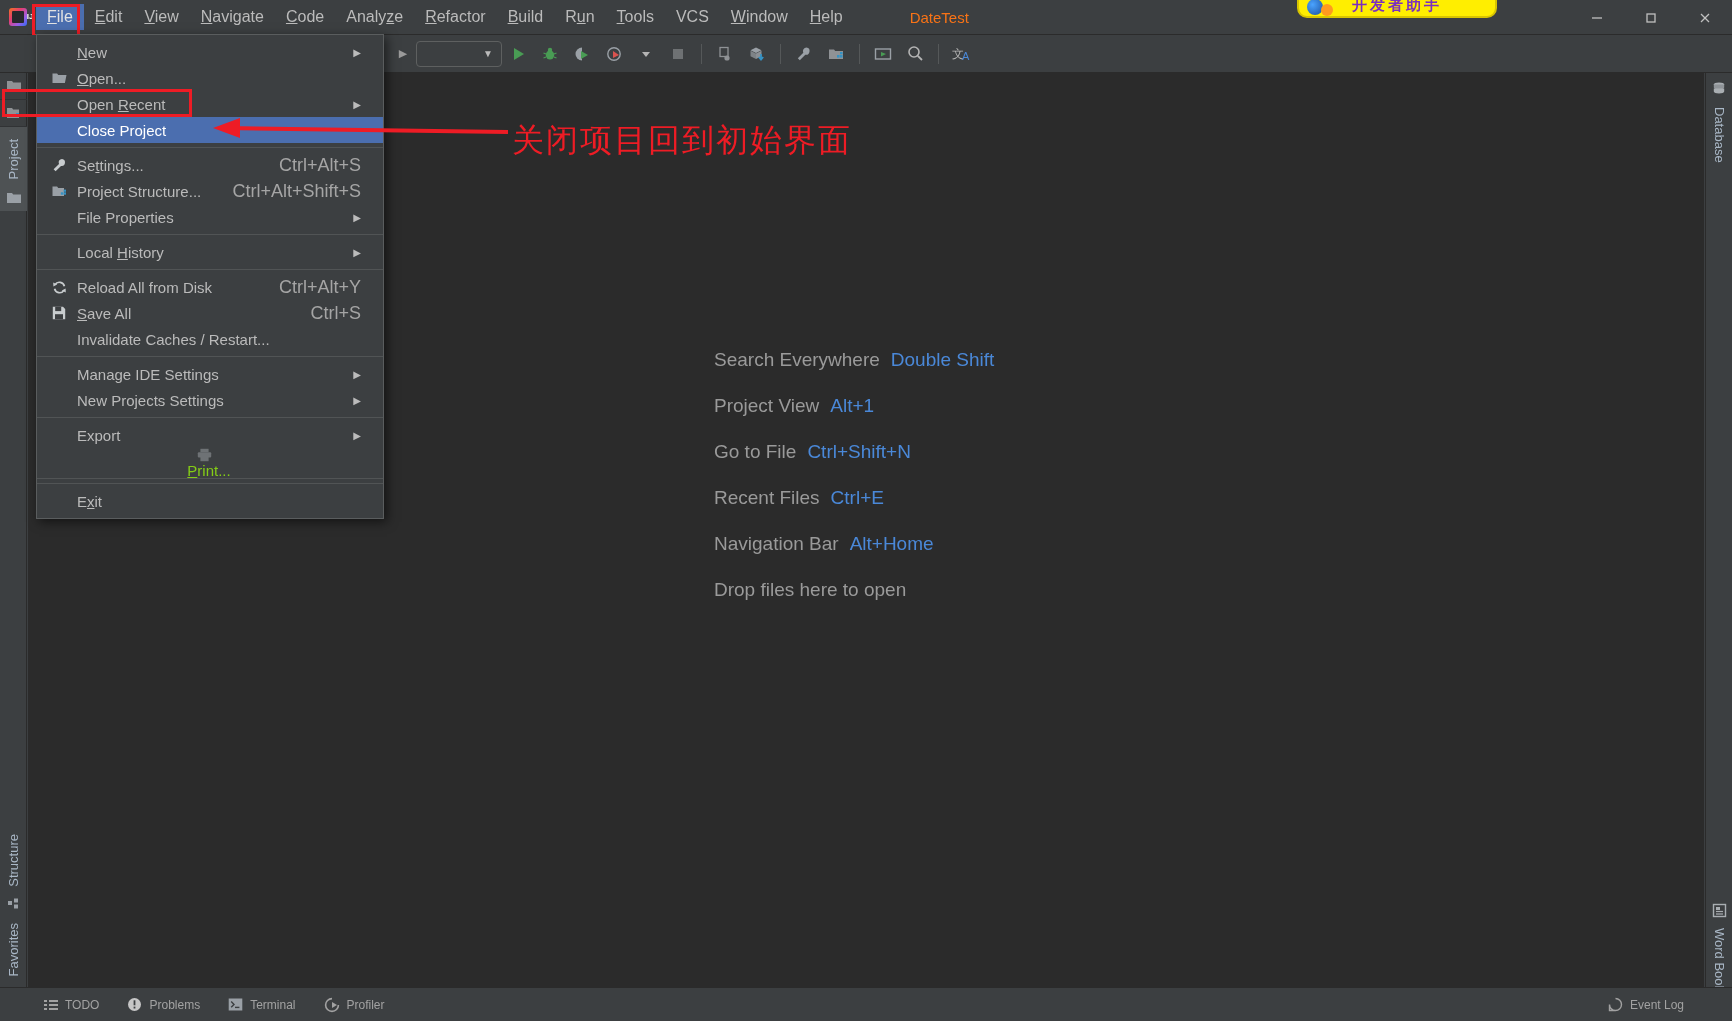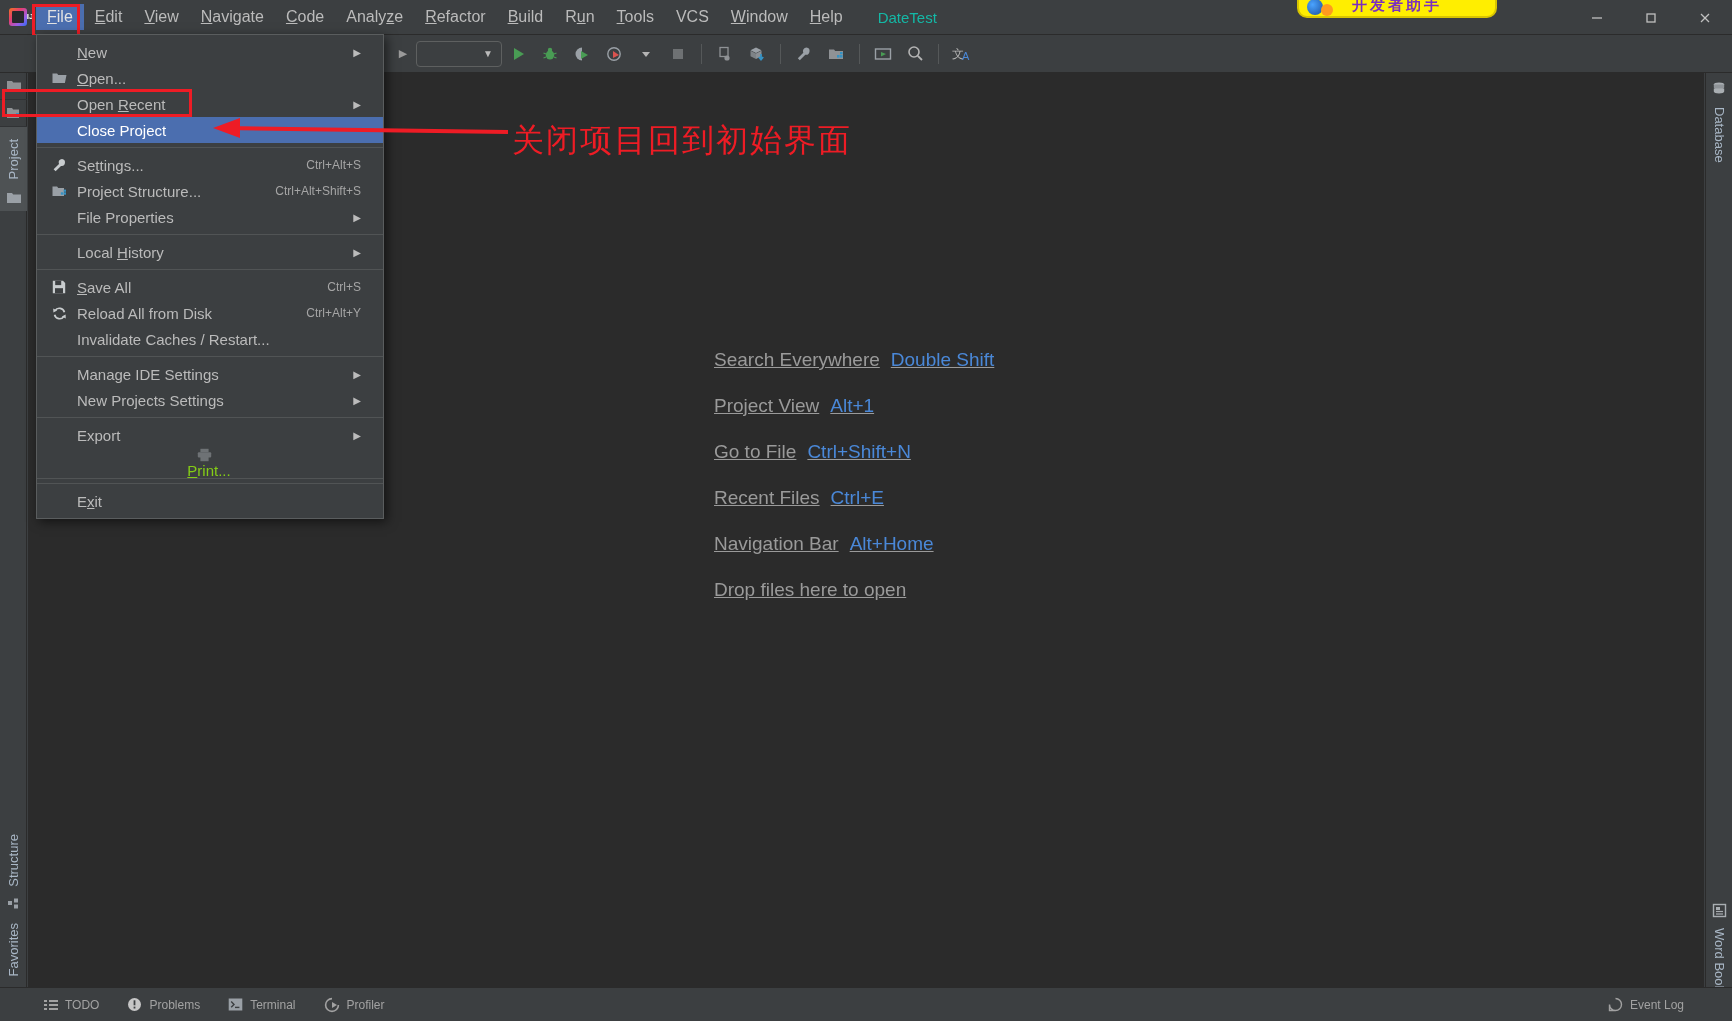--- a/index.html
+++ b/index.html
@@ -44,21 +44,21 @@
   .menu-item u { text-decoration: underline; }
   .menu-item.active {
     background: #4b6eaf; color: #e3e3e3;
   }
   .menu-item-wrap { position: relative; }
   .file-highlight-box {
     position: absolute; left: -4px; top: 0px; width: 48px; height: 33px;
     border: 3px solid #ee1c25; pointer-events: none;
   }
   .project-name {
-    color: #14b8a6; font-size: 15px; margin-left: 24px; white-space: nowrap;
+    color: #f97316; font-size: 15px; margin-left: 56px; white-space: nowrap;
   }
 
   
   .yellow-banner {
     position: absolute; left: 1297px; top: -22px; width: 200px; height: 40px;
     background: #ffee00; border-radius: 10px;
     border: 2px solid #d8c400;
     display: flex; align-items: flex-end; justify-content: center;
     overflow: hidden;
   }
@@ -156,42 +156,42 @@
   .editor {
     position: absolute; left: 28px; top: 73px;
     width: 1676px; height: 935px; background: #2b2b2b;
   }
   .shortcut-list {
     position: absolute; left: 686px; top: 276px;
     display: flex; flex-direction: column; gap: 24px;
   }
   .sc-row {
     font-size: 19px; color: #9a9a9a; display: flex; align-items: center;
-    gap: 11px; white-space: nowrap; text-decoration: underline;
+    gap: 11px; white-space: nowrap;
   }
   .sc-key { color: #4a88d8; }
 
   
   .menu-popup {
     position: absolute; left: 36px; top: 34px; width: 348px;
     background: #3c3f41; border: 1px solid #5a5d5e;
     box-shadow: 3px 3px 10px rgba(0,0,0,.55);
     padding: 4px 0; z-index: 40;
   }
   .mrow {
     position: relative; height: 26px; display: flex; align-items: center;
     padding-left: 14px; padding-right: 22px; color: #bbbbbb; font-size: 15px;
     white-space: nowrap;
   }
   .mrow .mi-icon {
     width: 24px; flex: none; display: flex; align-items: center;
     justify-content: center; margin-left: -4px;
   }
   .mrow .mi-label { flex: 1; padding-left: 6px; }
-  .mrow .mi-shortcut { color: #a5a5a5; font-size: 12px; margin-left: 18px; }
+  .mrow .mi-shortcut { color: #a5a5a5; font-size: 18px; margin-left: 18px; }
   .mrow .mi-sub { color: #bbb; font-size: 10px; margin-left: 14px; }
   .mrow.selected { background: #4b6eaf; color: #ffffff; }
   .mrow.disabled { color: #84cc16; flex-direction: column; }
   .msep { height: 1px; background: #515455; margin: 4px 0; }
   .close-hl {
     position: absolute; left: 2px; top: 89px; width: 190px; height: 28px;
     border: 3px solid #ee1c25; z-index: 60; pointer-events: none;
   }
 
   
@@ -548,40 +548,40 @@
       </div>
       <div class="msep"></div>
       <div class="mrow">
         <span class="mi-icon"></span>
         <span class="mi-label">Local <u>H</u>istory</span>
         <span class="mi-sub">▶</span>
       </div>
       <div class="msep"></div>
       <div class="mrow">
         <span class="mi-icon">
-          <svg width="14" height="14" viewBox="0 0 14 14">
-            <path d="M0.8 0.8h10.2l2.2 2.2v10.2H0.8z" fill="#c8ccce"></path>
-            <rect x="3.2" y="0.8" width="6" height="4.3" fill="#3c3f41"></rect>
-            <rect x="3" y="8.2" width="8" height="5" fill="#3c3f41"></rect>
-          </svg>
-        </span>
-        <span class="mi-label"><u>S</u>ave All</span>
-        <span class="mi-shortcut">Ctrl+S</span>
-      </div>
-      <div class="mrow">
-        <span class="mi-icon">
           <svg width="15" height="15" viewBox="0 0 15 15">
             <path d="M12.4 6.3A5.2 5.2 0 0 0 3 4.6" stroke="#c8ccce" stroke-width="1.7" fill="none"></path>
             <path d="M2.6 8.7A5.2 5.2 0 0 0 12 10.4" stroke="#c8ccce" stroke-width="1.7" fill="none"></path>
             <polygon points="1.2,2.4 5.2,4.6 1.4,6.4" fill="#c8ccce"></polygon>
             <polygon points="13.8,12.6 9.8,10.4 13.6,8.6" fill="#c8ccce"></polygon>
           </svg>
         </span>
         <span class="mi-label">Reload All from Disk</span>
         <span class="mi-shortcut">Ctrl+Alt+Y</span>
+      </div>
+      <div class="mrow">
+        <span class="mi-icon">
+          <svg width="14" height="14" viewBox="0 0 14 14">
+            <path d="M0.8 0.8h10.2l2.2 2.2v10.2H0.8z" fill="#c8ccce"></path>
+            <rect x="3.2" y="0.8" width="6" height="4.3" fill="#3c3f41"></rect>
+            <rect x="3" y="8.2" width="8" height="5" fill="#3c3f41"></rect>
+          </svg>
+        </span>
+        <span class="mi-label"><u>S</u>ave All</span>
+        <span class="mi-shortcut">Ctrl+S</span>
       </div>
       <div class="mrow">
         <span class="mi-icon"></span>
         <span class="mi-label">Invalidate Caches / Restart...</span>
       </div>
       <div class="msep"></div>
       <div class="mrow">
         <span class="mi-icon"></span>
         <span class="mi-label">Manage IDE Settings</span>
         <span class="mi-sub">▶</span>

